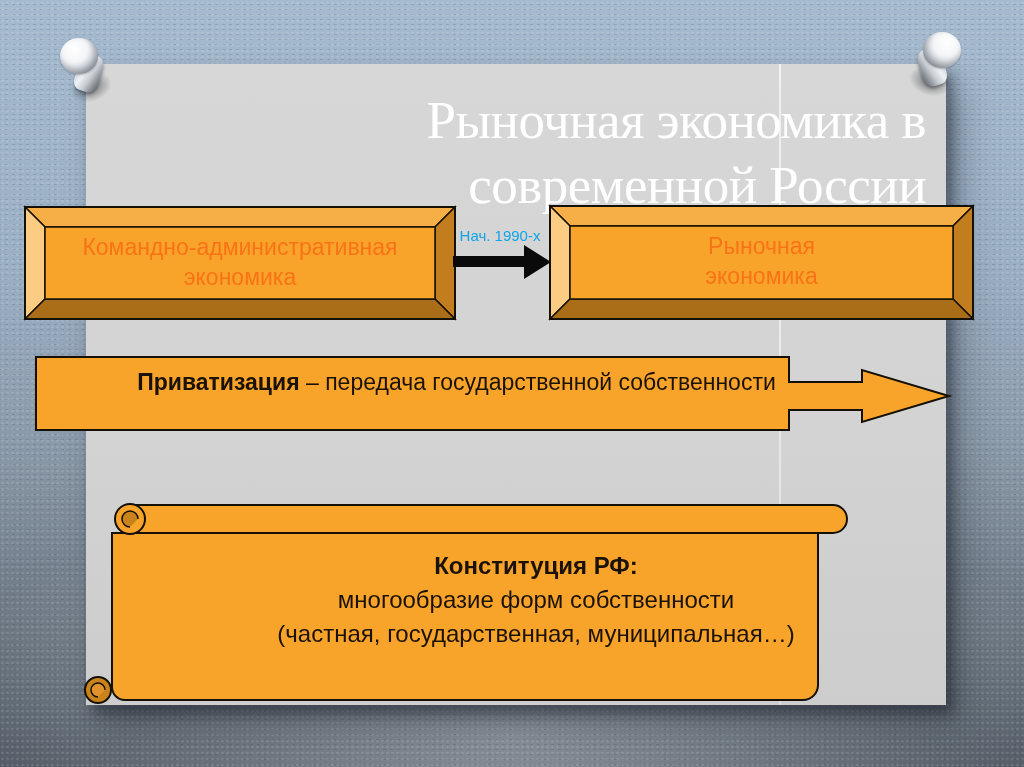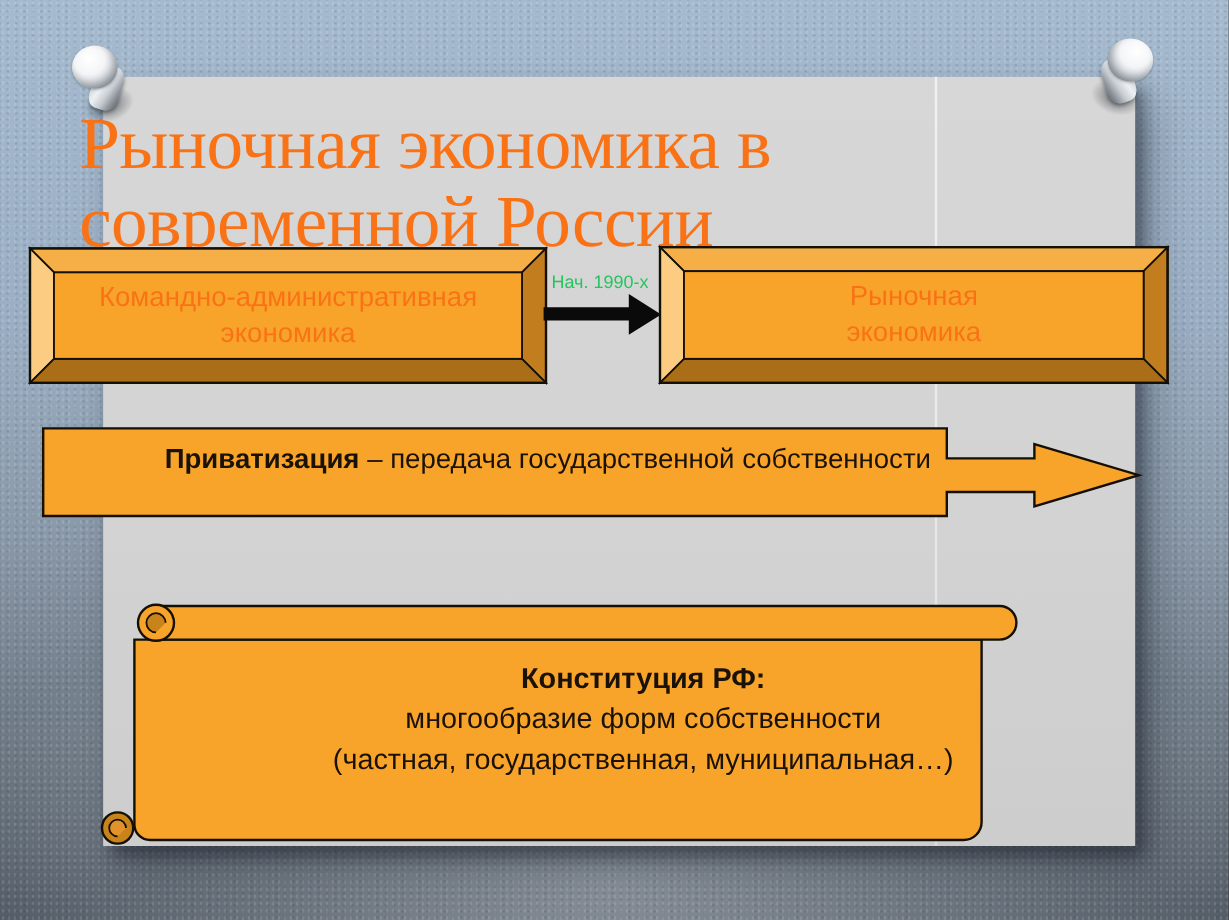--- a/index.html
+++ b/index.html
@@ -29,32 +29,32 @@
     background:linear-gradient(180deg,#D7D7D7 0%,#D3D3D3 55%,#CDCDCD 100%);
     box-shadow:7px 9px 12px rgba(15,20,30,.42), 16px 22px 34px rgba(15,20,30,.28);
   }
   .crease{
     position:absolute;left:693px;top:0;width:2px;height:100%;
     background:linear-gradient(180deg,rgba(255,255,255,.65),rgba(255,255,255,.35));
   }
   
   .title{
     position:absolute;left:66px;top:88px;width:860px;z-index:2;
-    text-align:left;color:#f97316;
+    text-align:right;color:#ffffff;
     font-family:"Liberation Serif",serif;
-    font-size:61px;line-height:65px;letter-spacing:-.5px;
+    font-size:53px;line-height:65px;letter-spacing:-.5px;
   }
   
   .shapes{position:absolute;left:0;top:0;z-index:3;}
   
   .overlay{position:absolute;z-index:4;color:#1b1207;text-align:center;}
   .boxtext{font-size:23px;line-height:30px;font-weight:400;color:#f97316;}
   .lb-text{left:45px;top:232px;width:390px;}
   .rb-text{left:570px;top:231px;width:383px;}
-  .arrow-label{left:448px;top:227px;width:104px;font-size:15px;line-height:18px;color:#22c55e;}
+  .arrow-label{left:448px;top:227px;width:104px;font-size:15px;line-height:18px;color:#0ea5e9;}
   .banner-text{left:36px;top:367px;width:753px;font-size:23px;line-height:31px;margin-left:44px;}
   .banner-text b{font-weight:700;}
   .scroll-text{left:112px;top:549px;width:848px;font-size:24px;line-height:34px;}
   .scroll-text .l1{font-weight:700;}
   
   .pin{position:absolute;width:58px;height:66px;z-index:5;}
   .pin-shadow{
     position:absolute;left:12px;top:34px;width:44px;height:30px;border-radius:50%;
     background:radial-gradient(ellipse,rgba(10,14,20,.5),rgba(10,14,20,0) 68%);
     transform:rotate(-18deg);

